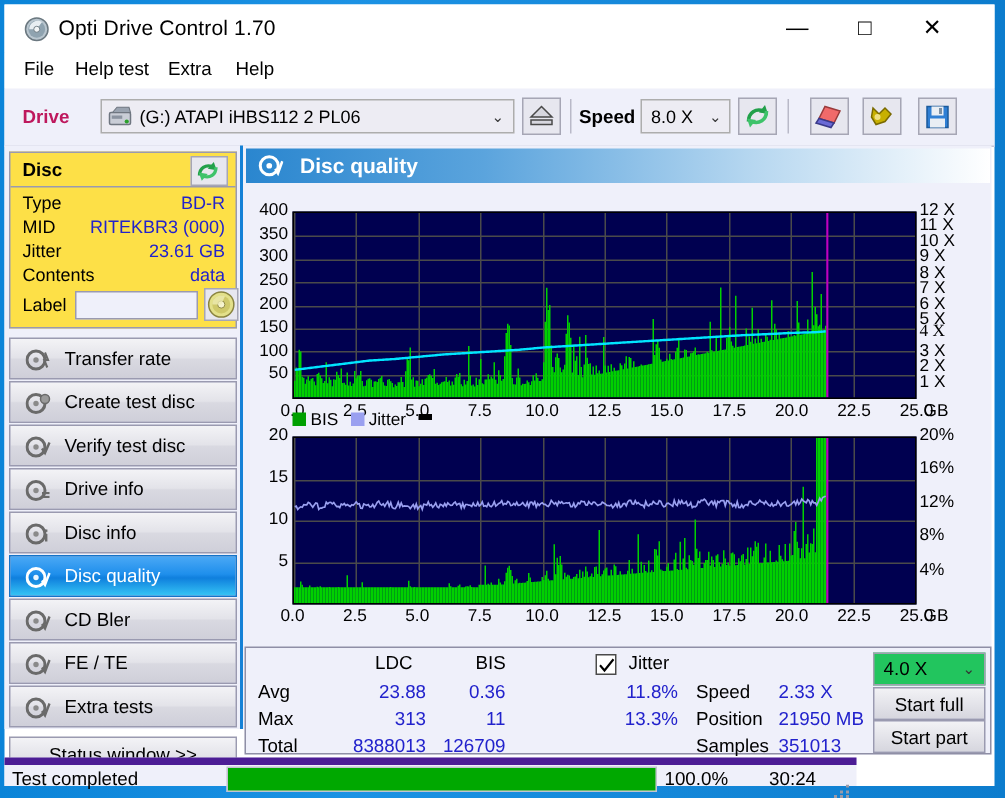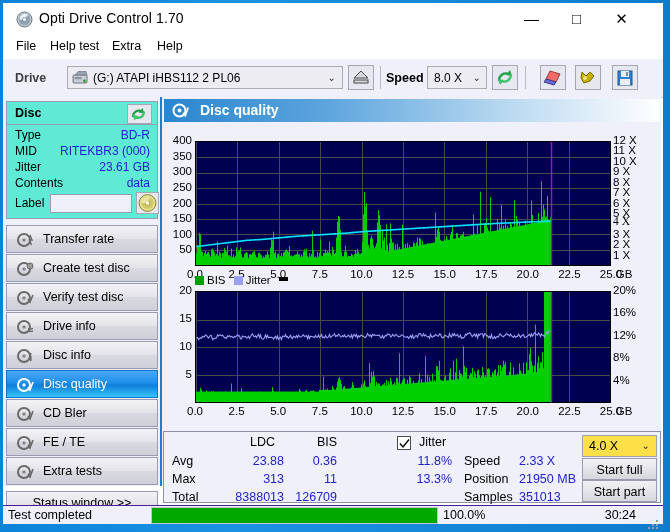--- a/index.html
+++ b/index.html
@@ -25,41 +25,41 @@
   #btn-min{left:506px;}
   #btn-max{left:551px;}
   #btn-close{left:596px;}
 
   
   #menubar{position:absolute;left:0;top:32px;width:660px;height:24px;background:#fff;}
   .menuitem{position:absolute;top:3px;height:19px;font-size:12.5px;color:#000;padding:1px 3px;cursor:default;}
 
   
   #toolbar{position:absolute;left:0;top:56px;width:660px;height:38px;background:#eff0fa;border-bottom:1px solid #c4c4d8;}
-  #lbl-drive{position:absolute;left:12px;top:12px;font-size:12.5px;font-weight:bold;color:#404040;}
+  #lbl-drive{position:absolute;left:12px;top:12px;font-size:12.5px;font-weight:bold;color:#be185d;}
   #drive-combo{position:absolute;left:64px;top:7px;width:276px;height:23px;background:#edecf3;border:1px solid #adadad;box-sizing:border-box;}
   #drive-icon{position:absolute;left:4px;top:3px;width:16px;height:15px;}
   #drive-text{position:absolute;left:25px;top:4px;font-size:12px;color:#000;white-space:nowrap;}
   #drive-caret{position:absolute;right:6px;top:5px;font-size:10px;color:#333;}
   .flatbtn{position:absolute;background:#e7e7ef;border:1px solid #a6a6b5;box-sizing:border-box;}
   #btn-eject{left:345px;top:6px;width:26px;height:25px;}
   #sep1{position:absolute;left:377px;top:7px;width:1px;height:23px;background:#b9b9c8;}
   #lbl-speed{position:absolute;left:383px;top:12px;font-size:12.5px;font-weight:bold;color:#000;}
   #speed-combo{position:absolute;left:424px;top:7px;width:60px;height:23px;background:#edecf3;border:1px solid #adadad;box-sizing:border-box;}
   #speed-text{position:absolute;left:6px;top:4px;font-size:12px;color:#000;}
   #speed-caret{position:absolute;right:5px;top:5px;font-size:10px;color:#333;}
   #btn-refresh2{left:489px;top:6px;width:26px;height:25px;}
   #sep2{position:absolute;left:522px;top:7px;width:1px;height:23px;background:#b9b9c8;}
   #btn-erase{left:537px;top:6px;width:26px;height:25px;}
   #btn-tools{left:572px;top:6px;width:26px;height:25px;}
   #btn-save{left:609px;top:6px;width:26px;height:25px;}
 
   
   #sidebar{position:absolute;left:0;top:94px;width:157px;height:389px;background:#eff0fa;}
-  #disc-panel{position:absolute;left:3px;top:4px;width:152px;height:118px;border:1px solid #9a9ab0;background:#5eead4;box-sizing:border-box;}
+  #disc-panel{position:absolute;left:3px;top:4px;width:152px;height:118px;border:1px solid #9a9ab0;background:#fde047;box-sizing:border-box;}
   #disc-head{position:absolute;left:0;top:0;width:150px;height:23px;border-bottom:1px solid #9a9ab0;box-sizing:border-box;}
   #disc-head-label{position:absolute;left:8px;top:4px;font-size:12.5px;font-weight:bold;color:#000;}
   #btn-discrefresh{position:absolute;left:120px;top:2px;width:25px;height:20px;background:#e7e7ef;border:1px solid #a6a6b5;box-sizing:border-box;}
   .disc-row{position:absolute;left:0;width:150px;height:16px;font-size:12px;}
   .disc-key{position:absolute;left:8px;top:0;color:#000;}
   .disc-val{position:absolute;right:7px;top:0;color:#2222cc;}
   #label-box{position:absolute;left:43px;top:92px;width:82px;height:19px;background:#eff0fa;border:1px solid #9a9ab0;box-sizing:border-box;}
   #label-key{position:absolute;left:8px;top:94px;font-size:12px;color:#000;}
   #btn-cd{position:absolute;left:129px;top:90px;width:23px;height:22px;background:#e7e7ef;border:1px solid #a6a6b5;box-sizing:border-box;}
 
@@ -85,30 +85,30 @@
   .ytick{position:absolute;right:0;font-size:11.5px;color:#000;text-align:right;white-space:nowrap;}
   .ytickR{position:absolute;left:0;font-size:11.5px;color:#000;text-align:left;white-space:nowrap;}
   .xtick{position:absolute;font-size:11.5px;color:#000;text-align:center;white-space:nowrap;}
 
   
   #stats{position:absolute;left:160px;top:428px;width:498px;height:72px;background:#eff0fa;border:1px solid #8f8fa6;box-sizing:border-box;}
   .st{position:absolute;font-size:12.5px;color:#000;white-space:nowrap;}
   .stv{position:absolute;font-size:12.5px;color:#2222cc;white-space:nowrap;text-align:right;}
   #jitter-chk{position:absolute;left:233px;top:4px;width:14px;height:14px;background:#fff;border:1px solid #4a4a4a;box-sizing:border-box;}
   #jitter-chk svg{position:absolute;left:1px;top:1px;}
-  #speed-combo2{position:absolute;left:418px;top:3px;width:75px;height:22px;background:#fde047;border:1px solid #a0a0b0;box-sizing:border-box;}
+  #speed-combo2{position:absolute;left:418px;top:3px;width:75px;height:22px;background:#22c55e;border:1px solid #a0a0b0;box-sizing:border-box;}
   #speed2-text{position:absolute;left:6px;top:3px;font-size:12.5px;color:#000;}
   #speed2-caret{position:absolute;right:6px;top:4px;font-size:10px;color:#333;}
   .bigbtn{position:absolute;left:418px;width:75px;height:22px;background:linear-gradient(180deg,#f2f2f5 0%,#e4e4ea 50%,#d6d6de 100%);border:1px solid #9a9ab0;box-sizing:border-box;cursor:default;}
   .bigbtn span{position:absolute;left:0;top:4px;width:73px;text-align:center;font-size:12.5px;color:#000;}
   #btn-startfull{top:26px;}
   #btn-startpart{top:48px;}
 
   
-  #statusbar{position:absolute;left:0;top:502px;width:660px;height:19px;background:#eff0fa;border-top:1px solid #4c1d95;box-sizing:border-box;}
+  #statusbar{position:absolute;left:0;top:502px;width:568px;height:19px;background:#eff0fa;border-top:5px solid #4c1d95;box-sizing:border-box;}
   #status-text{position:absolute;left:5px;top:2px;font-size:12.5px;color:#000;}
   #progress-outer{position:absolute;left:148px;top:1px;width:287px;height:17px;background:#e9e9f2;border:1px solid #c2c2d0;box-sizing:border-box;}
   #progress-bar{position:absolute;left:0;top:0;height:15px;background:#00a800;}
   #progress-pct{position:absolute;left:440px;top:2px;font-size:12.5px;color:#000;}
   #elapsed{position:absolute;right:27px;top:2px;font-size:12.5px;color:#000;}
   #grip{position:absolute;right:4px;top:9px;}
 </style>
 </head>
 <body>
 

